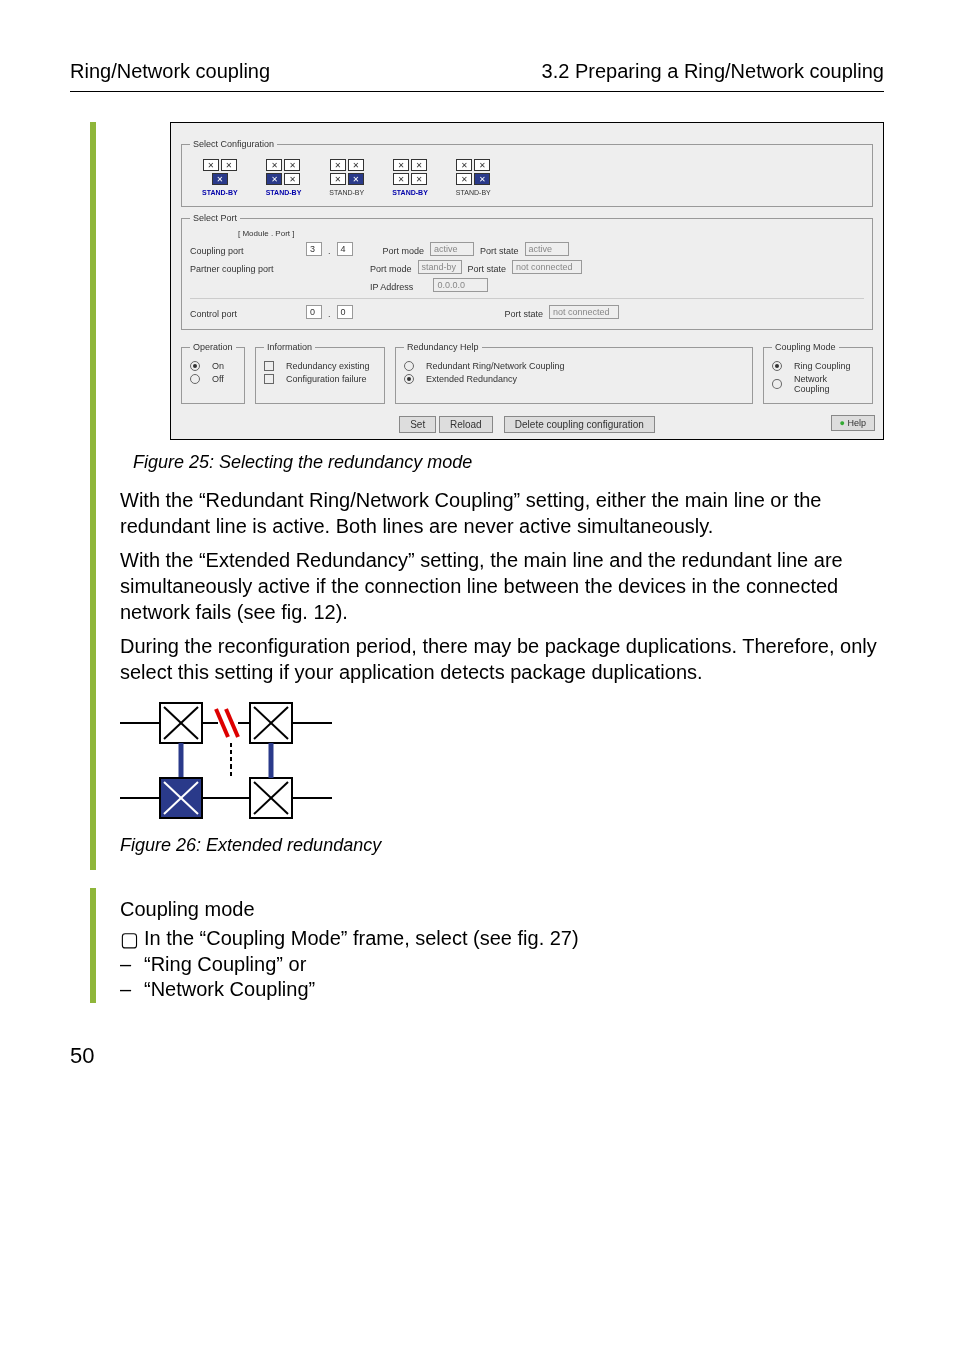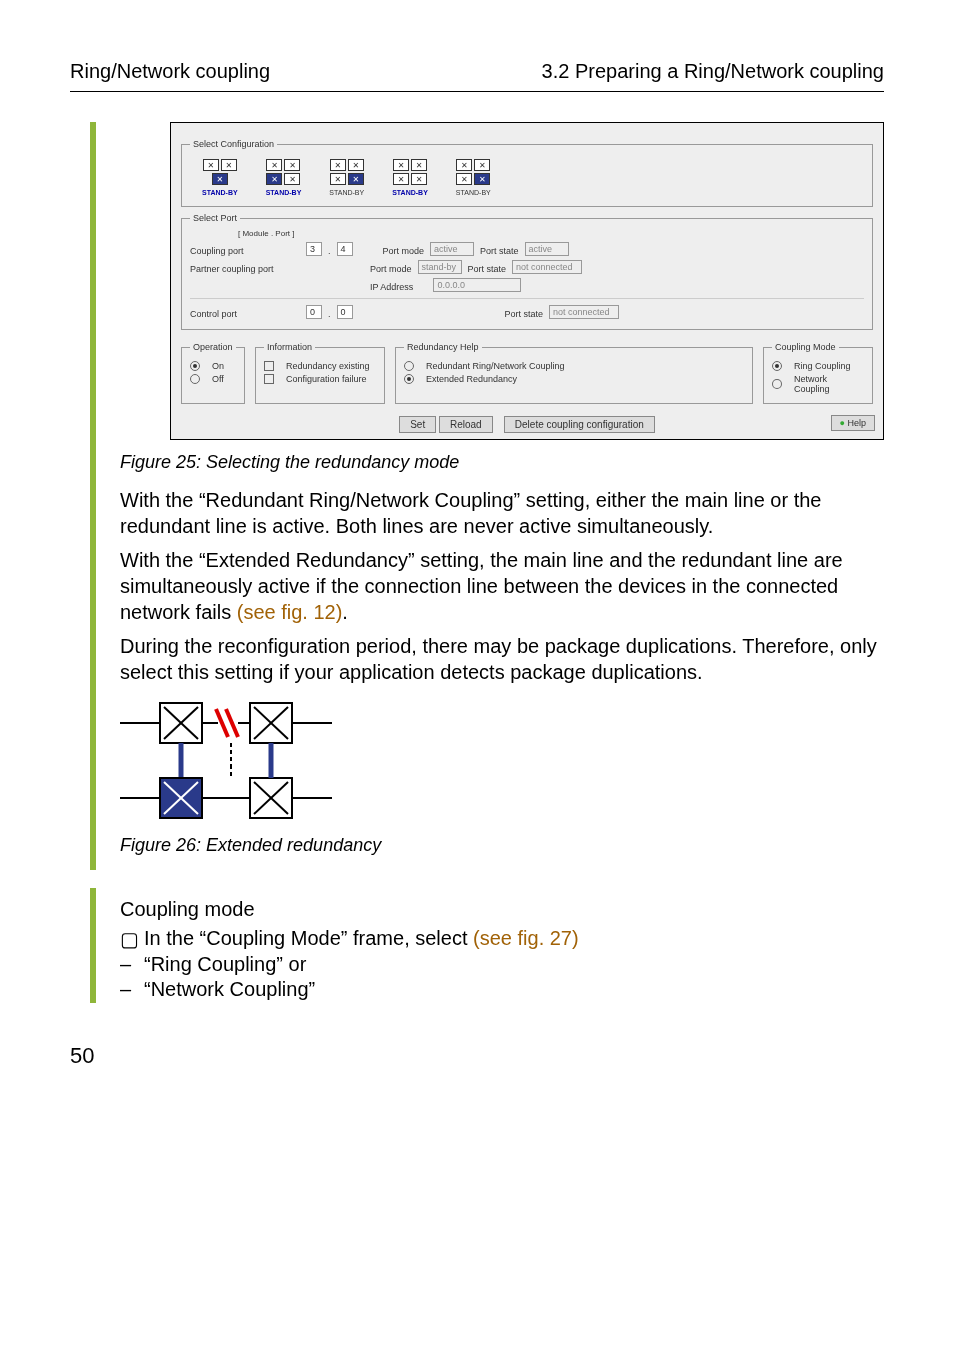--- a/index.html
+++ b/index.html
@@ -66,21 +66,21 @@
   .fig-caption {
     font-style: italic;
     font-size: 18px;
     margin: 12px 0 14px 50px;
   }
   .bodytext {
     font-size: 20px;
     margin: 0 0 8px 50px;
     line-height: 1.3;
   }
-  .seefig { color: #a16207; }
+  .seefig { color: #000000; }
 
   .green-bar-block { display:flex; margin: 8px 0 6px 20px; }
   .green-bar { width:6px; background:#8fb63a; margin-right:24px; }
   .diagram { margin: 4px 0 4px 0; }
   .diagram svg { display:block; }
 
   .coupling-title { font-size: 20px; margin: 10px 0 6px 50px; }
   .list-row { font-size: 20px; margin: 2px 0 2px 50px; display:flex; }
   .list-sym { width:24px; flex-shrink:0; }
   .dash { width:24px; flex-shrink:0; }
@@ -185,21 +185,21 @@
             <span>Port mode</span>
             <span class="ibox gray" style="width:44px">stand-by</span>
             <span>Port state</span>
             <span class="ibox gray" style="width:70px">not connected</span>
           </div>
           <div class="port-row">
             <span class="lbl"></span>
               <span style="width:58px"></span>
             <span>IP Address</span>
             <span style="width:8px"></span>
-            <span class="ibox gray" style="width:88px">0.0.0.0</span>
+            <span class="ibox gray" style="width:55px">0.0.0.0</span>
           </div>
           <div class="port-row" style="border-top:1px solid #ccc; padding-top:6px; margin-top:6px">
             <span class="lbl">Control port</span>
             <span class="ibox" style="width:16px">0</span>
             <span>.</span>
             <span class="ibox" style="width:16px">0</span>
             <span style="width:140px"></span>
             <span>Port state</span>
             <span class="ibox gray" style="width:70px">not connected</span>
           </div>
@@ -254,21 +254,21 @@
 
         <div class="btn-row">
           <span class="btn">Set</span>
           <span class="btn">Reload</span>
           &nbsp;&nbsp;
           <span class="btn">Delete coupling configuration</span>
         </div>
         <span class="help-btn">Help</span>
       </div>
 
-      <div class="fig-caption" style="margin-left:0">Figure 25: Selecting the redundancy mode</div>
+      <div class="fig-caption" style="margin-left:13px">Figure 25: Selecting the redundancy mode</div>
 
       <p class="bodytext" style="margin-left:0">With the “Redundant Ring/Network Coupling” setting, either the main line or the redundant line is active. Both lines are never active simultaneously.</p>
       <p class="bodytext" style="margin-left:0">
         <span>With the “Extended Redundancy” setting, the main line and the redundant line are simultaneously active if the connection line between the devices in the connected network fails </span><span class="seefig">(see fig. 12)</span><span>.</span>
       </p>
       <p class="bodytext" style="margin-left:0">During the reconfiguration period, there may be package duplications. Therefore, only select this setting if your application detects package duplications.</p>
 
       <div class="diagram">
         <svg width="220" height="130" viewBox="0 0 220 130">
 

